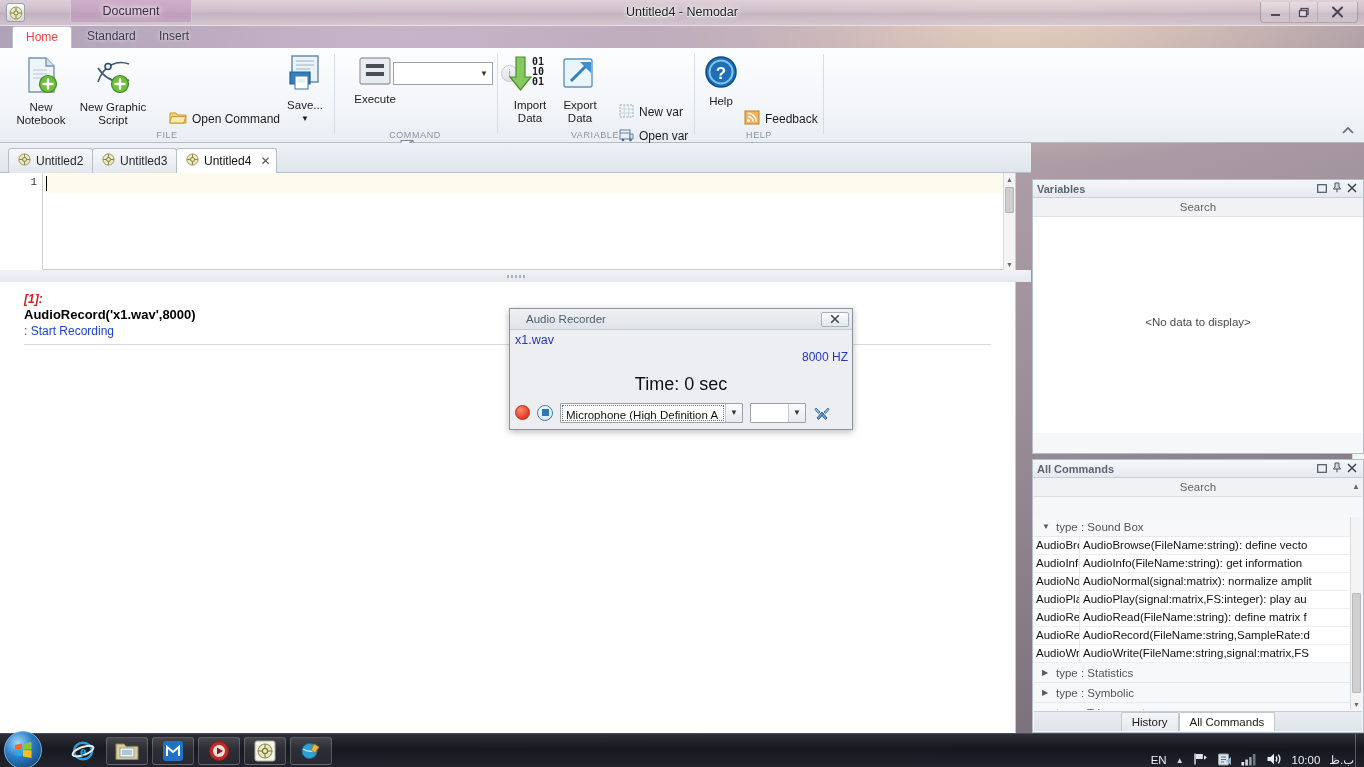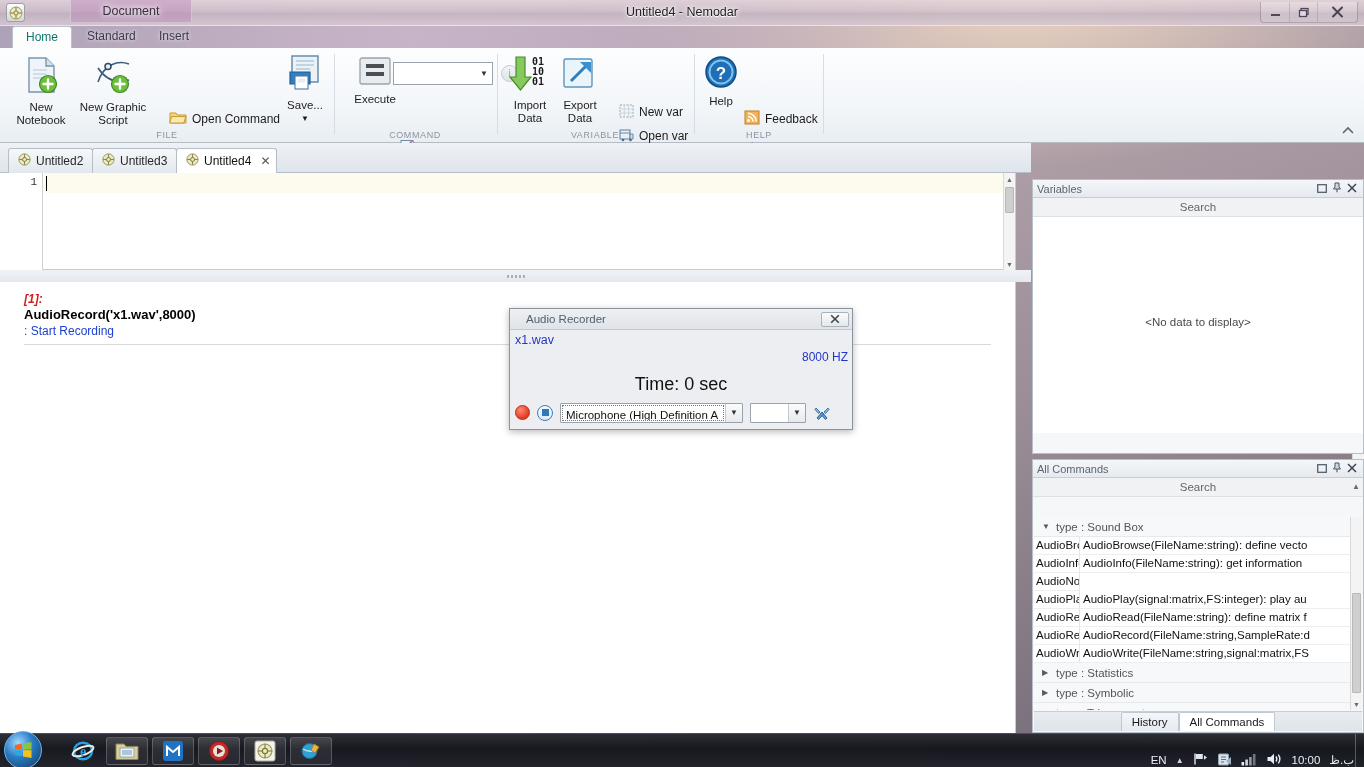--- a/index.html
+++ b/index.html
@@ -80,21 +80,21 @@
   }
   .rtab {
     position:absolute; top:0; height:22px; line-height:21px;
     padding:0 13px; font-size:12px; color:#3b3b4a;
     text-shadow:0 0 4px rgba(255,255,255,.95);
   }
   .rtab.active {
     background:#fdfdfd;
     border:1px solid #b9c2cc; border-bottom:none;
     border-radius:3px 3px 0 0;
-    color:#0f766e; text-shadow:none;
+    color:#ef4444; text-shadow:none;
   }
 
   
   .ribbon {
     position:absolute; left:0; top:48px; width:1364px; height:95px;
     background:linear-gradient(180deg,#fcfdfe 0%, #f3f6f9 62%, #e9eef3 100%);
     border-bottom:1px solid #b4bcc6;
   }
   .rgroup { position:absolute; top:0; height:95px; }
   .rgroup .gtitle {
@@ -185,21 +185,21 @@
   .dock {
     position:absolute; right:0; background:#f6f7f9;
     border:1px solid #b6bec8;
   }
   .dock-head {
     height:18px; background:linear-gradient(180deg,#f4f6f9,#e6eaef);
     border-bottom:1px solid #c6ced8;
     display:flex; align-items:center; padding:0 4px;
     font-size:11px; color:#5c6670;
   }
-  .dock-head .ttl { flex:1; }
+  .dock-head .ttl { flex:1;font-weight:bold; }
   .dock-head .ic { width:15px; text-align:center; color:#4a5560; font-size:11px; }
 
   .vheader { display:flex; height:18px; background:#fff; border-bottom:1px solid #d8dce1; }
   .vheader div {
     border-right:1px solid #d8dce1; font-size:11px; color:#1a1a1a;
     padding-left:4px; line-height:17px;
   }
   .search-row {
     height:19px; background:#f1f2f4; border-bottom:1px solid #dde1e6;
     text-align:center; line-height:18px; font-size:11.5px; color:#666;
@@ -720,20 +720,21 @@
       <div class="cmd-row">
         <span class="c1">AudioBrowse</span>
         <span class="c2">AudioBrowse(FileName:string): define vecto</span>
       </div>
       <div class="cmd-row">
         <span class="c1">AudioInfo</span>
         <span class="c2">AudioInfo(FileName:string): get information</span>
       </div>
       <div class="cmd-row">
         <span class="c1">AudioNormal</span>
+        <span class="c2">AudioNormal(signal:matrix): normalize amplit</span>
       </div>
       <div class="cmd-row">
         <span class="c1">AudioPlay</span>
         <span class="c2">AudioPlay(signal:matrix,FS:integer): play au</span>
       </div>
       <div class="cmd-row">
         <span class="c1">AudioRead</span>
         <span class="c2">AudioRead(FileName:string): define matrix f</span>
       </div>
       <div class="cmd-row">

